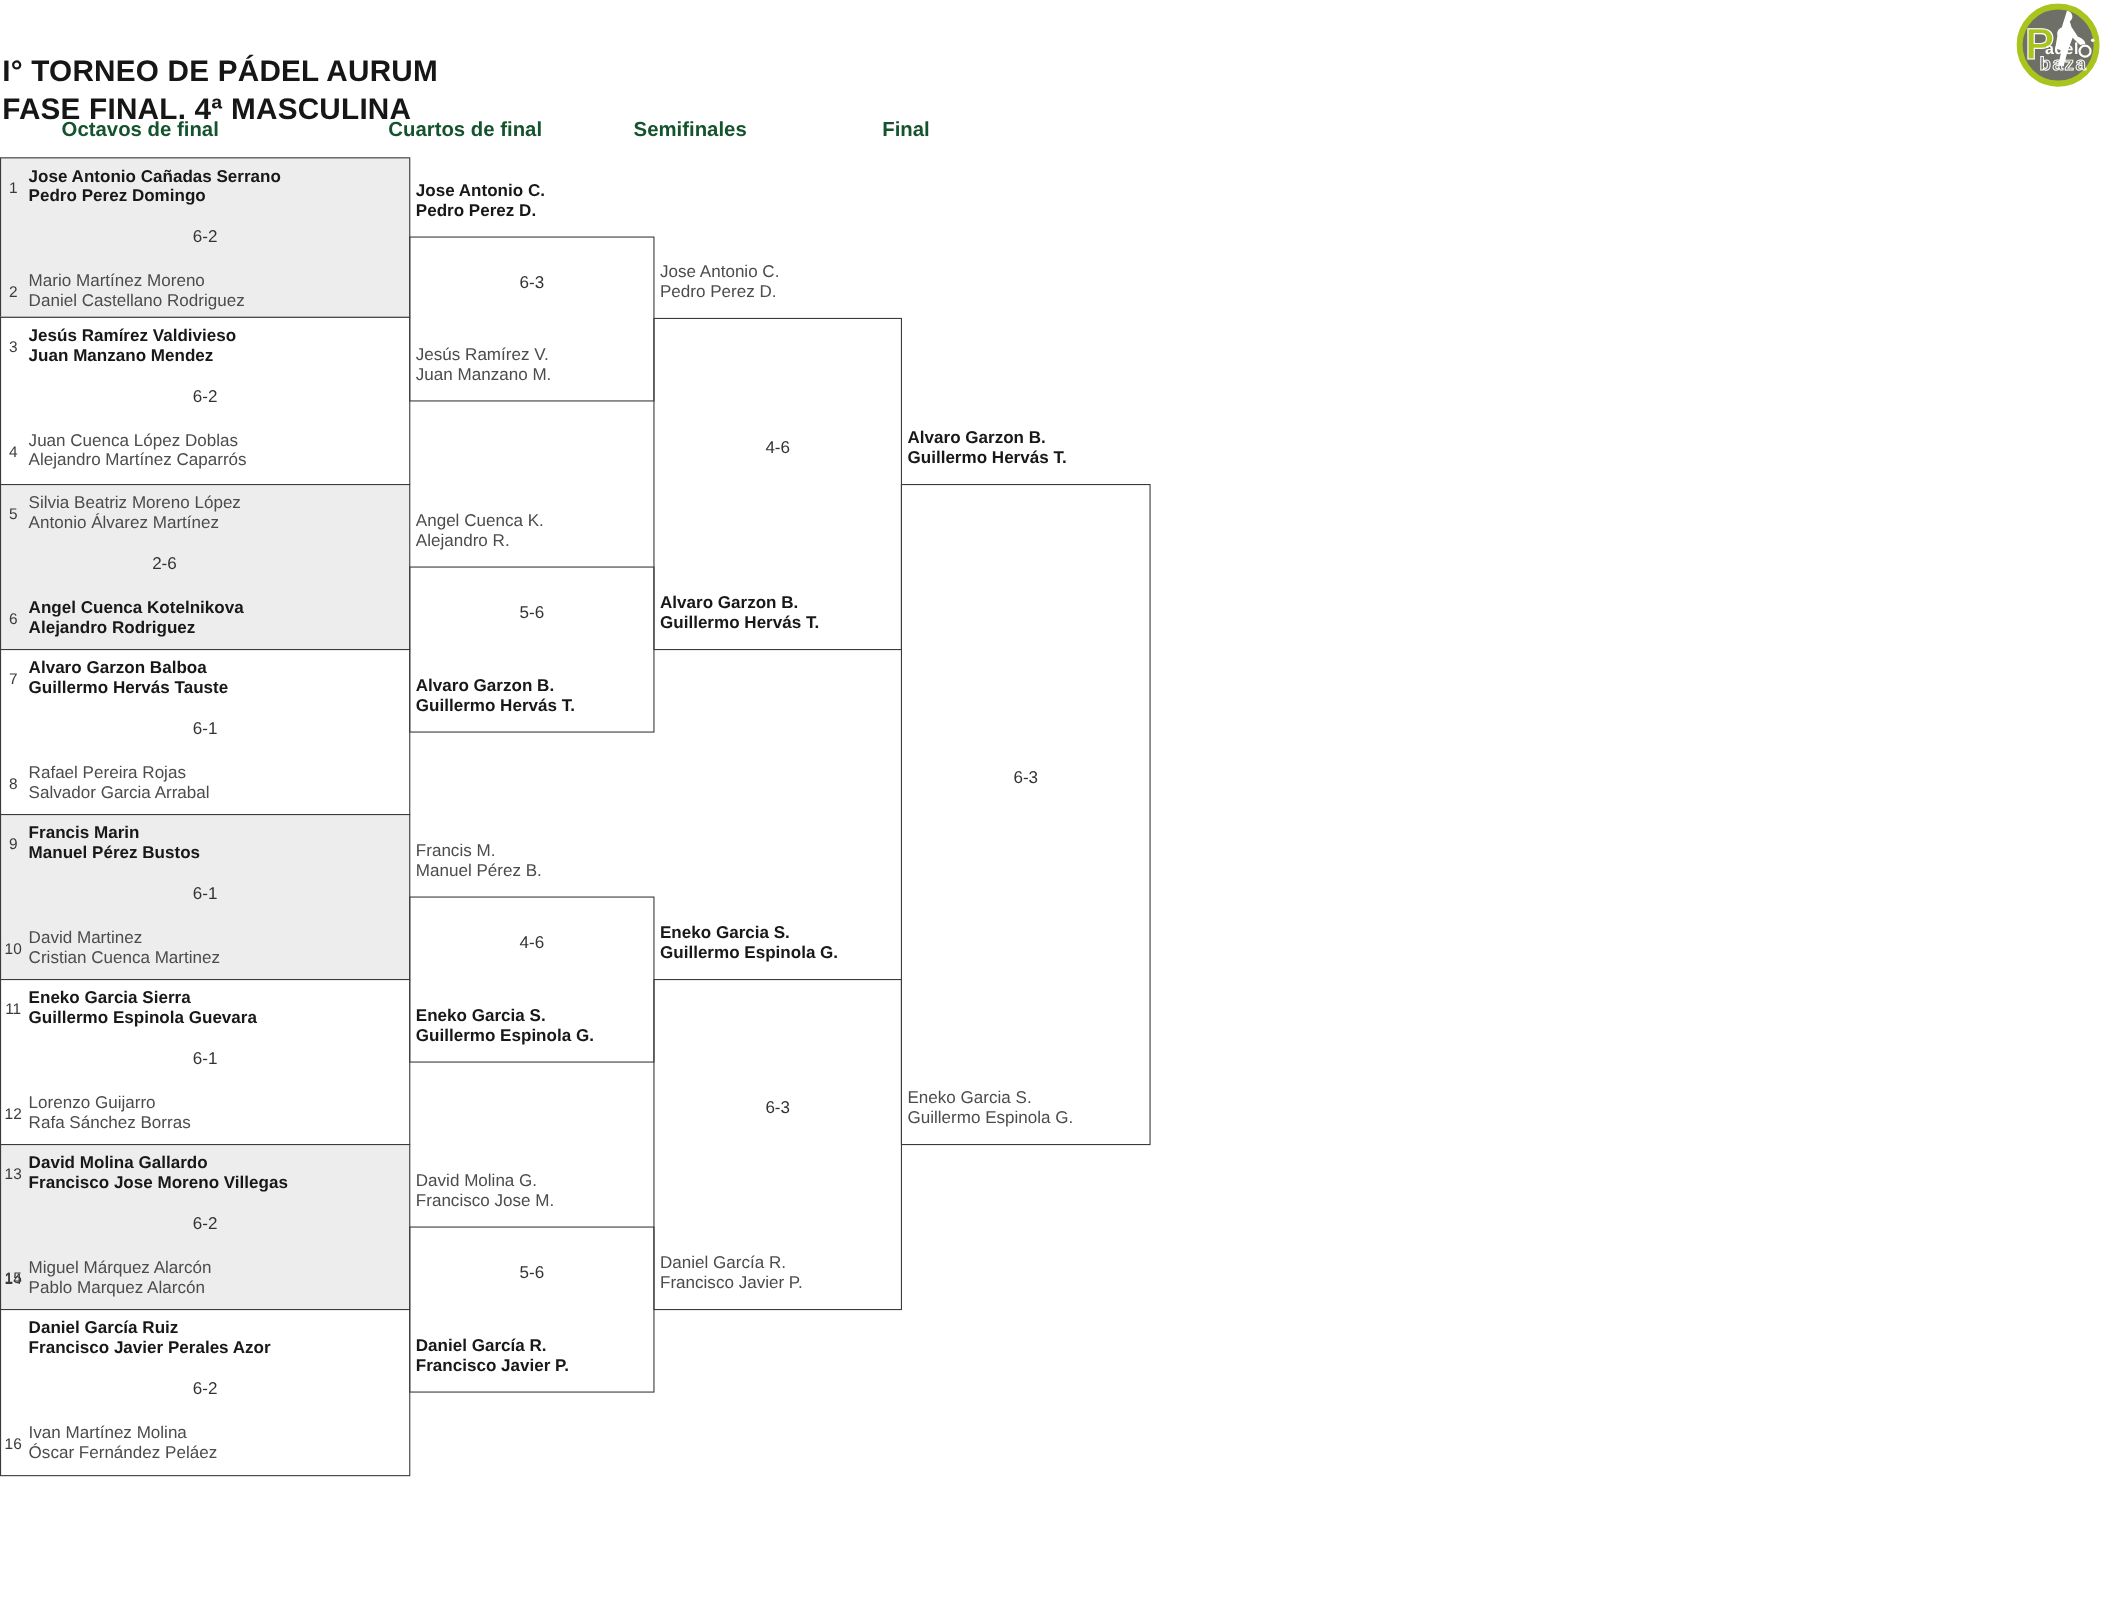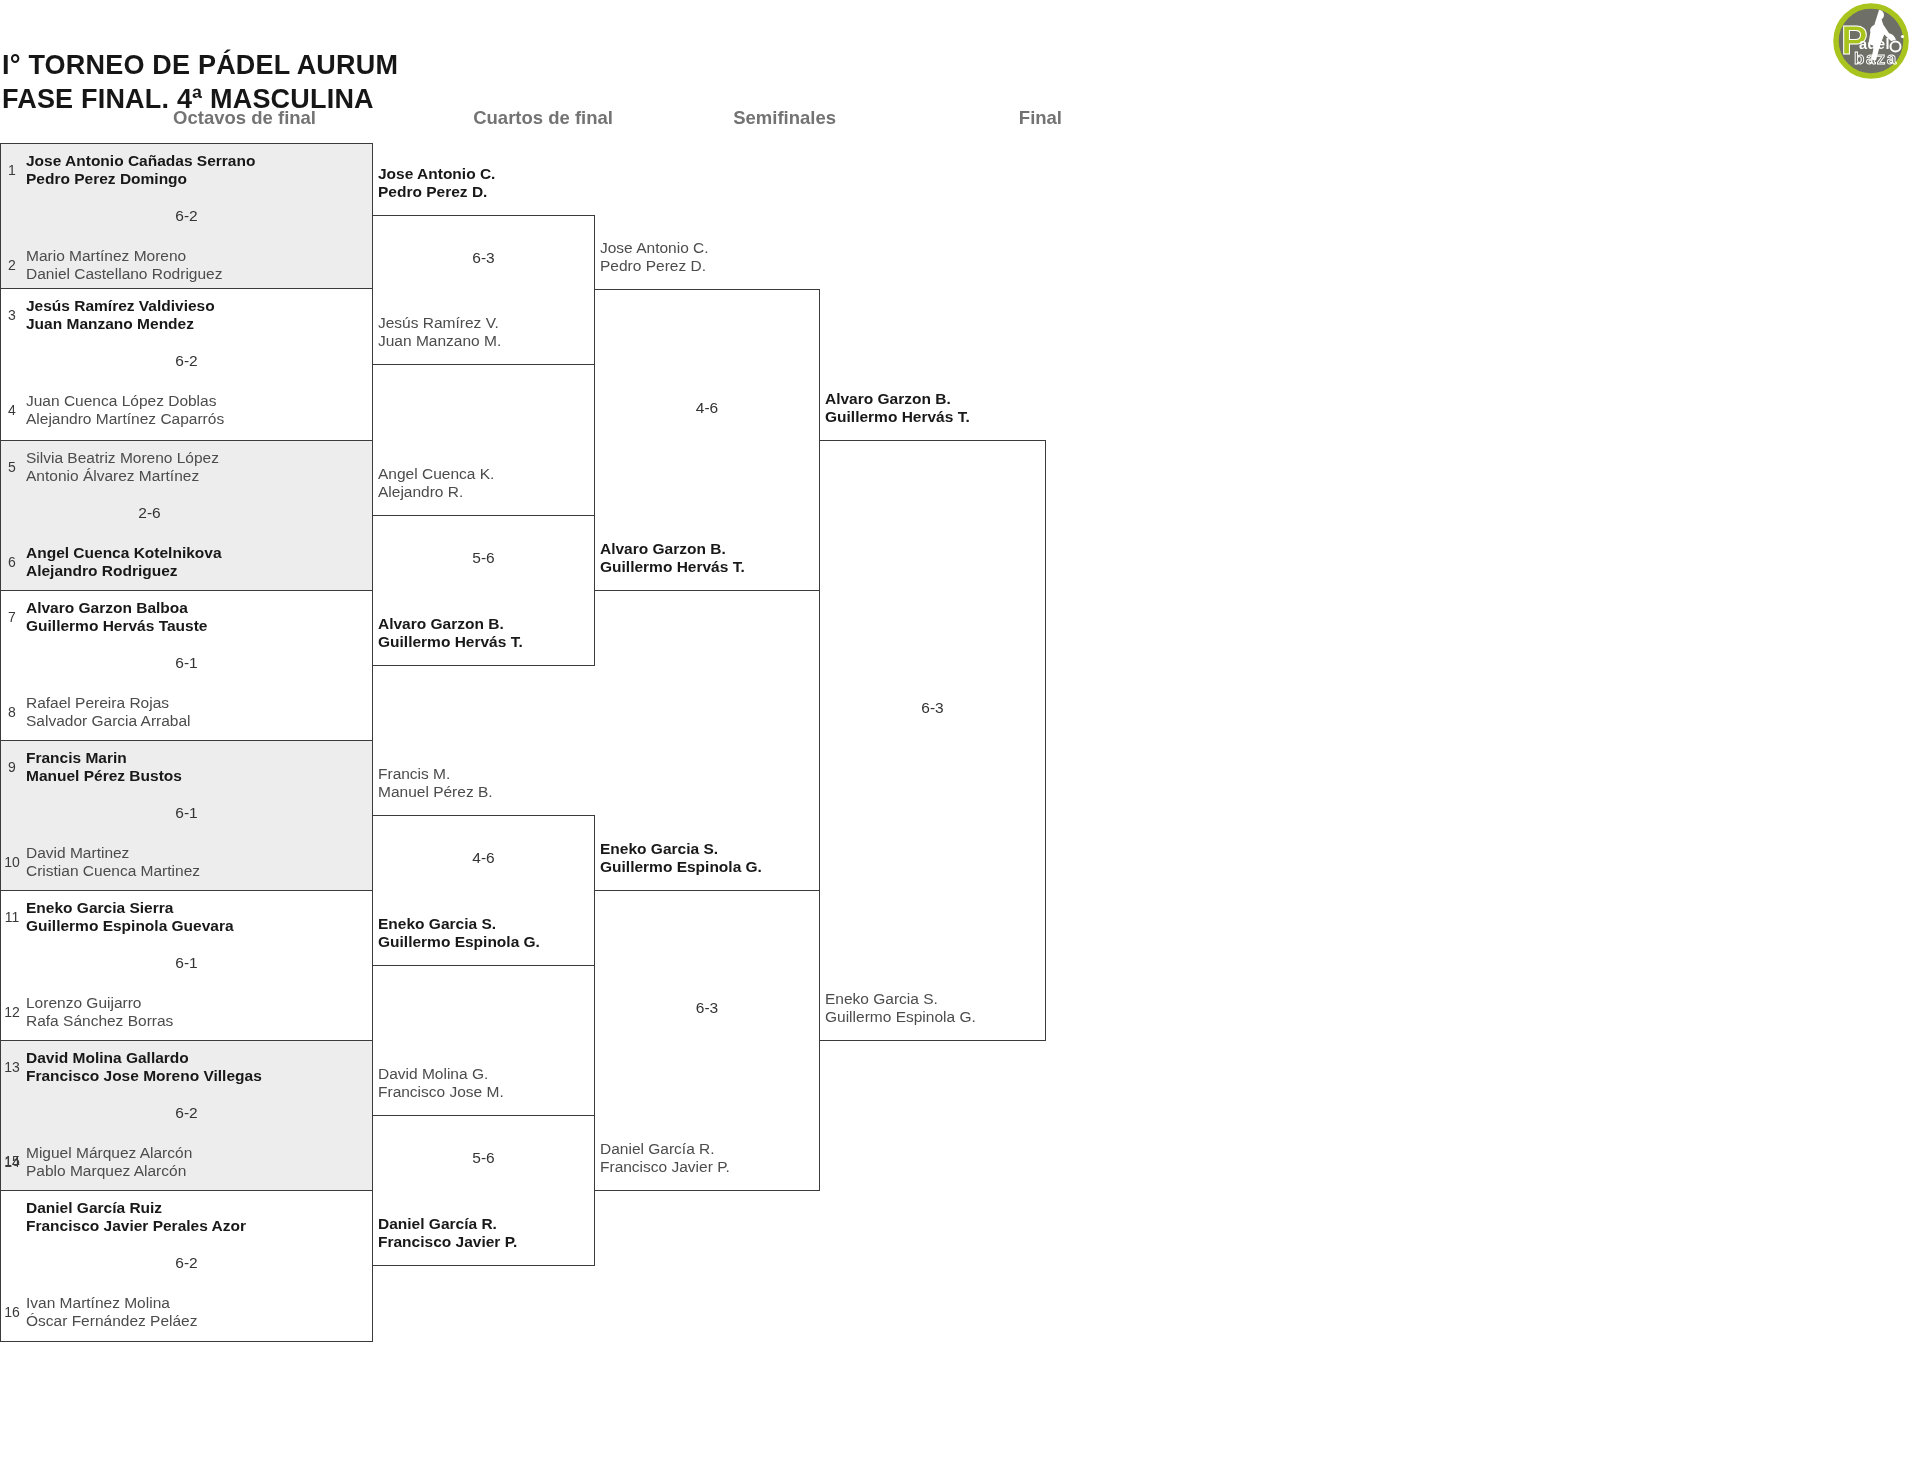--- a/index.html
+++ b/index.html
@@ -4,21 +4,21 @@
 <style>
   html,body{margin:0;padding:0;background:#fff;}
   body{width:1920px;height:1459px;position:relative;overflow:hidden;
        font-family:"Liberation Sans", sans-serif;color:#1a1a1a;}
   #stage{position:absolute;left:0;top:0;width:1920px;height:1459px;}
 
   .title{position:absolute;left:2px;top:6px;font-size:27px;line-height:34px;
          font-weight:700;letter-spacing:0.2px;color:#161616;margin-top:42px;}
 
   .col-header{position:absolute;top:107px;width:260px;margin-left:-130px;
-              text-align:right;font-size:18.5px;font-weight:600;color:#737373;}
+              text-align:left;font-size:18.5px;font-weight:600;color:#14532d;}
 
   .oct-block{position:absolute;border:1px solid #3b3b3b;background:#fff;box-sizing:border-box;}
   .oct-block.alt{background:#ededed;}
 
   .rect{position:absolute;border:1px solid #3b3b3b;box-sizing:border-box;background:transparent;}
 
   .pair{position:absolute;font-size:15.5px;line-height:18px;white-space:nowrap;
         font-weight:400;color:#4c4c4c;}
   .pair.win{font-weight:700;color:#181818;}
 

